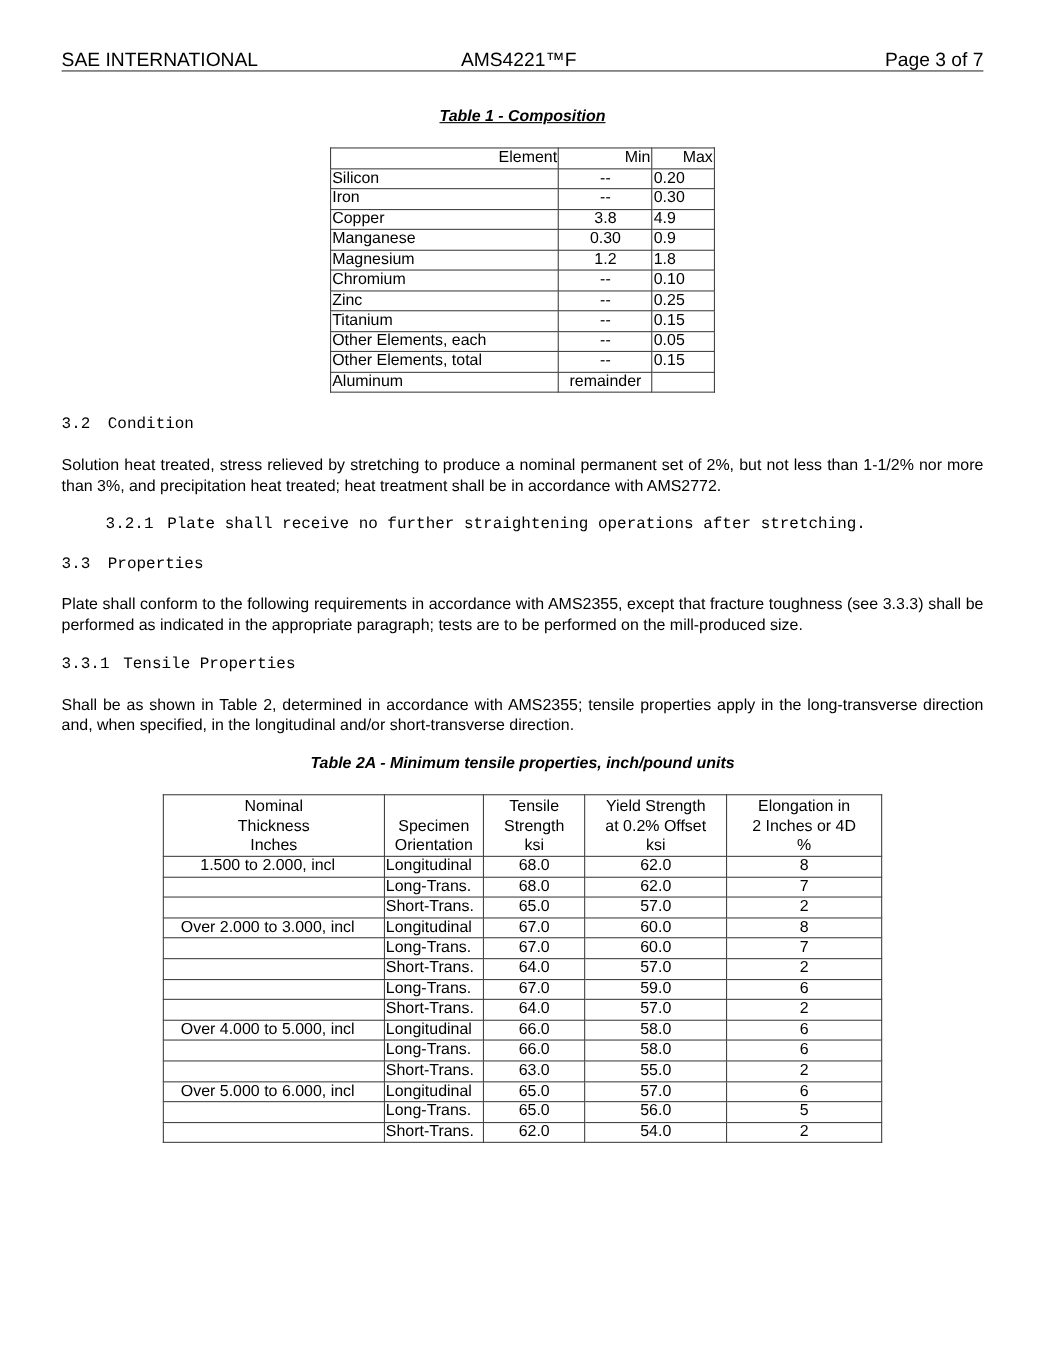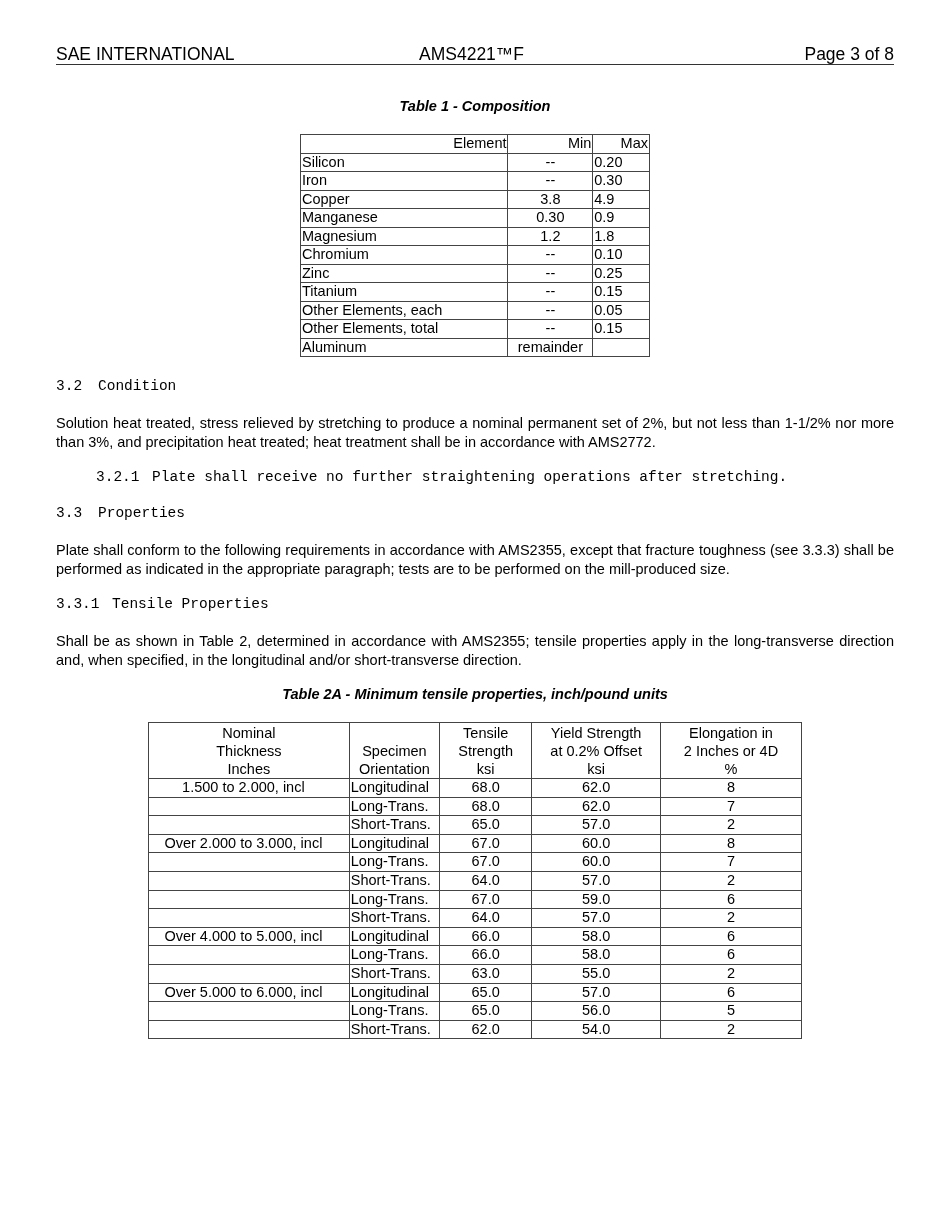--- a/index.html
+++ b/index.html
@@ -45,24 +45,24 @@
     #t2 td.ten { text-align: center; width: 88px; }
     #t2 td.yld { text-align: center; width: 124px; }
     #t2 td.elg { text-align: center; width: 136px; }
   </style>
 </head>
 <body>
 
 <div class="header">
   <span class="left">SAE INTERNATIONAL</span>
   <span class="center">AMS4221™F</span>
-  <span class="right">Page 3 of 8</span>
-</div>
-
-<div class="caption" style="top:98px;">Table 1 - Composition</div>
+  <span class="right">Page 3 of 7</span>
+</div>
+
+<div class="caption" style="top:98px;text-decoration:underline;">Table 1 - Composition</div>
 
 <table id="t1">
   <thead>
     <tr>
       <th>Element</th>
       <th>Min</th>
       <th>Max</th>
     </tr>
   </thead>
   <tbody>

